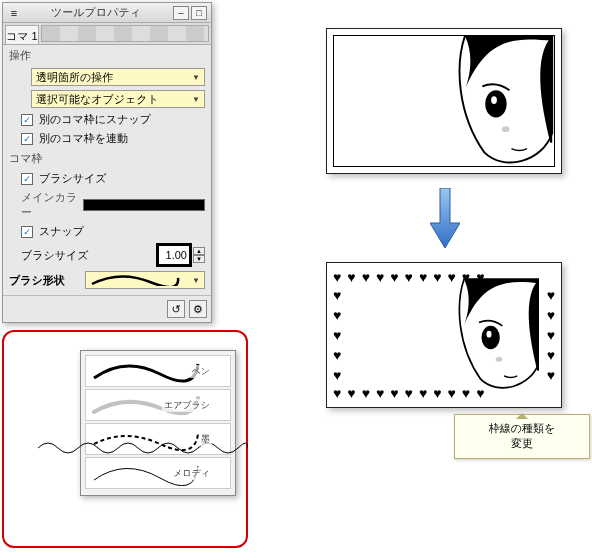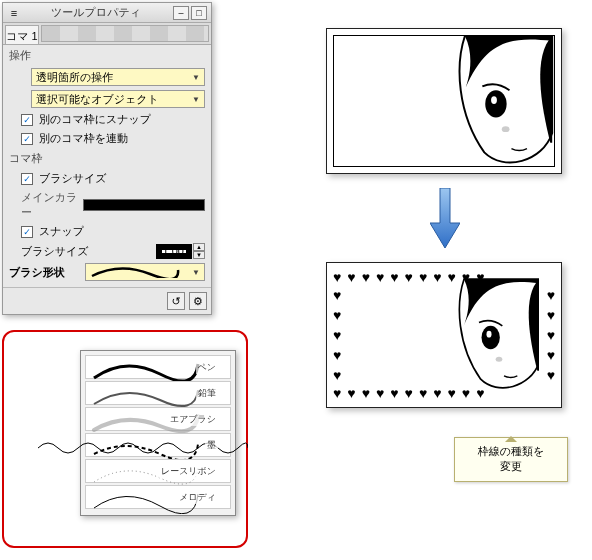--- a/index.html
+++ b/index.html
@@ -21,46 +21,46 @@
 .section-label { padding: 3px 6px; color: #444; }
 .ctl-row { display: flex; align-items: center; padding: 2px 6px 2px 18px; }
 .ctl-indent { padding-left: 28px; }
 .select { flex: 1; height: 18px; background: #fef9c3; border: 1px solid #999; display: flex; align-items: center; padding: 0 4px; justify-content: space-between; }
 .select .arrow { font-size: 8px; color: #444; }
 .checkbox { width: 12px; height: 12px; border: 1px solid #666; background: #fff; margin-right: 6px; display: inline-flex; align-items: center; justify-content: center; font-size: 9px; color: #0066cc; }
 .labelcell { width: 62px; color: #555; }
 .swatch { flex: 1; height: 12px; border: 1px solid #666; background: #000; }
 .swatch.empty { background: #fff; }
 .numfield { display: flex; align-items: center; }
-.numfield input { width: 36px; height: 15px; border: 6px solid #000000; text-align: right; padding-right: 2px; }
+.numfield input { width: 36px; height: 24px; border: 3px solid #000000; text-align: right; padding-right: 2px; }
 .spin { display: flex; flex-direction: column; margin-left: 1px; }
 .spin div { width: 12px; height: 8px; border: 1px solid #888; background: #eee; font-size: 6px; text-align: center; line-height: 6px; }
 .panel-footer { display: flex; justify-content: flex-end; padding: 4px; gap: 4px; border-top: 1px solid #bbb; margin-top: 4px; }
 .icon-btn { width: 18px; height: 18px; border: 1px solid #888; background: #f0f0f0; text-align: center; line-height: 16px; }
 
 
 .callout { position: absolute; left: 2px; top: 330px; width: 246px; height: 218px; border: 2px solid #d40000; border-radius: 12px; }
 
 
 .popup { position: absolute; left: 80px; top: 350px; width: 156px; background: #f2f2f2; border: 1px solid #888; box-shadow: 2px 2px 6px rgba(0,0,0,0.3); padding: 4px; }
-.brush-item { height: 24px; background: #fff; border: 1px solid #ccc; margin-bottom: 2px; position: relative; display: flex; align-items: center; justify-content: flex-end; padding-right: 12px; }
+.brush-item { height: 32px; background: #fff; border: 1px solid #ccc; margin-bottom: 2px; position: relative; display: flex; align-items: center; justify-content: flex-end; padding-right: 18px; }
 .brush-item .name { font-size: 9px; color: #333; z-index: 2; background: rgba(255,255,255,0.7); padding: 0 2px; }
 .brush-item svg { position: absolute; left: 4px; top: 2px; }
 
 
 .tear { position: absolute; left: 38px; top: 438px; width: 210px; height: 20px; }
 
 
 .frame { position: absolute; border: 1px solid #222; box-shadow: 3px 3px 6px rgba(0,0,0,0.25); background: #fff; padding: 6px; }
 .frame.top { left: 326px; top: 28px; width: 236px; height: 146px; }
 .frame.bot { left: 326px; top: 262px; width: 236px; height: 146px; }
 .inner-border { width: 100%; height: 100%; border: 1px solid #000; position: relative; overflow: hidden; }
 .heart-border { position: absolute; font-size: 14px; color: #000; }
 .arrow-down { position: absolute; left: 430px; top: 188px; width: 30px; height: 60px; }
-.note { position: absolute; left: 454px; top: 437px; width: 114px; background: #fffff0; border: 1px solid #b8b070; padding: 6px 4px; text-align: center; line-height: 1.4; box-shadow: 1px 1px 3px rgba(0,0,0,0.2); }
+.note { position: absolute; left: 454px; top: 414px; width: 136px; background: #fffff0; border: 1px solid #b8b070; padding: 6px 4px; text-align: center; line-height: 1.4; box-shadow: 1px 1px 3px rgba(0,0,0,0.2); }
 .note::before { content: ""; position: absolute; top: -8px; left: 50%; margin-left: -6px; border: 6px solid transparent; border-bottom-color: #b8b070; }
 
 
 .face { position: absolute; right: 0; top: 0; width: 120px; height: 100%; }
 </style>
 </head>
 <body>
 
 <div class="panel">
   <div class="titlebar">
@@ -139,41 +139,29 @@
 
 <div class="popup">
   <div class="brush-item">
     <svg width="110" height="26">
         <path d="M4 20 Q 35 -2 70 16 T 108 6" stroke="#000" stroke-width="3" fill="none"></path>
       </svg>
     <span class="name">ペン</span>
   </div>
   <div class="brush-item">
     <svg width="110" height="26">
-        <path d="M4 20 Q 35 0 70 16 T 108 6" stroke="#555" stroke-width="2" fill="none"></path>
-      </svg>
-    <span class="name">鉛筆</span>
-  </div>
-  <div class="brush-item">
-    <svg width="110" height="26">
         <path d="M4 20 Q 35 2 70 16 T 108 6" stroke="#999" stroke-width="4" fill="none" stroke-linecap="round" opacity="0.6"></path>
       </svg>
     <span class="name">エアブラシ</span>
   </div>
   <div class="brush-item">
     <svg width="110" height="26">
         <path d="M4 18 Q 35 2 70 18 T 108 8" stroke="#000" stroke-width="2" stroke-dasharray="4 3" fill="none"></path>
       </svg>
     <span class="name">墨</span>
-  </div>
-  <div class="brush-item">
-    <svg width="110" height="26">
-        <path d="M4 20 Q 35 0 70 16 T 108 6" stroke="#888" stroke-width="1" stroke-dasharray="1 3" fill="none"></path>
-      </svg>
-    <span class="name">レースリボン</span>
   </div>
   <div class="brush-item">
     <svg width="110" height="26">
         <path d="M4 20 Q 35 -2 70 18 T 108 6" stroke="#000" stroke-width="1" fill="none"></path>
       </svg>
     <span class="name">メロディ</span>
   </div>
 </div>
 
 <svg class="tear">

